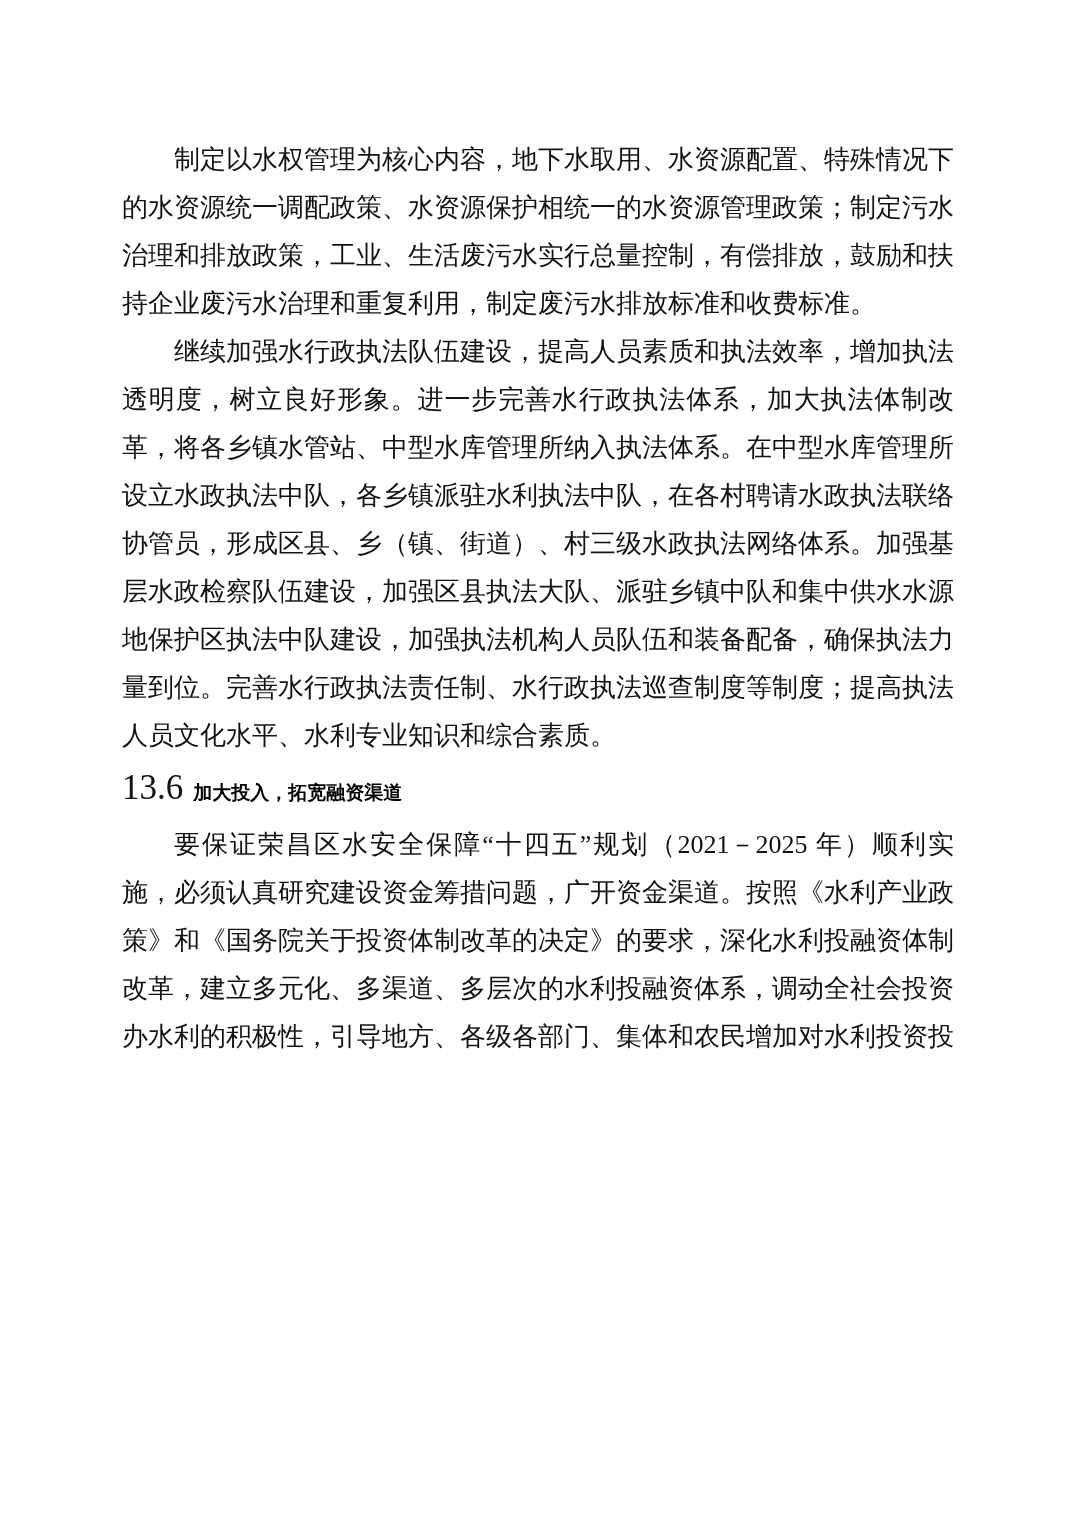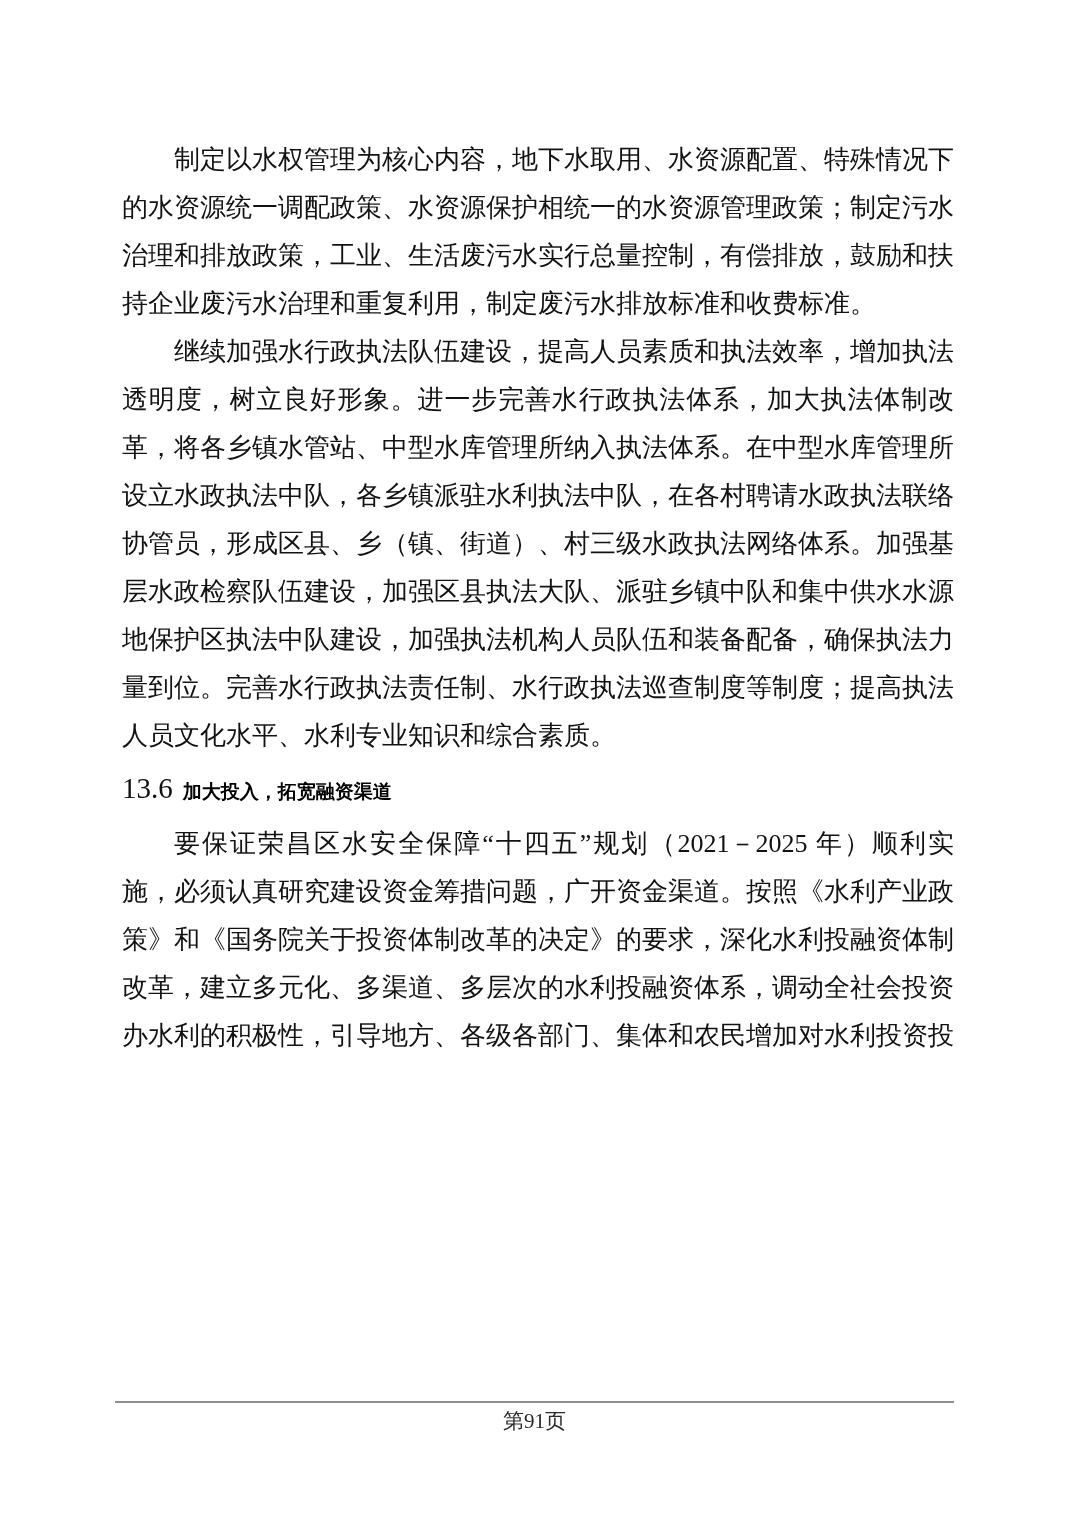--- a/index.html
+++ b/index.html
@@ -34,21 +34,21 @@
   .section-heading {
     margin: 2px 0 2px 0;
     font-size: 28px;
     line-height: 52px;
     font-weight: normal;
     white-space: nowrap;
   }
   .heading-number {
     font-family: "Liberation Serif", "DejaVu Serif", serif;
     font-weight: 400;
-    font-size: 29px;
+    font-size: 35px;
     padding-right: 10px;
   }
   .heading-title {
     font-family: "Liberation Sans", "DejaVu Sans", sans-serif;
     font-weight: 700;
     font-size: 19px;
     color: #000000;
   }
   .page-footer {
     position: absolute;
@@ -76,17 +76,13 @@
 <div class="page">
   <main class="content">
     <p class="body-para">制定以水权管理为核心内容，地下水取用、水资源配置、特殊情况下的水资源统一调配政策、水资源保护相统一的水资源管理政策；制定污水治理和排放政策，工业、生活废污水实行总量控制，有偿排放，鼓励和扶持企业废污水治理和重复利用，制定废污水排放标准和收费标准。</p>
     <p class="body-para">继续加强水行政执法队伍建设，提高人员素质和执法效率，增加执法透明度，树立良好形象。进一步完善水行政执法体系，加大执法体制改革，将各乡镇水管站、中型水库管理所纳入执法体系。在中型水库管理所设立水政执法中队，各乡镇派驻水利执法中队，在各村聘请水政执法联络协管员，形成区县、乡（镇、街道）、村三级水政执法网络体系。加强基层水政检察队伍建设，加强区县执法大队、派驻乡镇中队和集中供水水源地保护区执法中队建设，加强执法机构人员队伍和装备配备，确保执法力量到位。完善水行政执法责任制、水行政执法巡查制度等制度；提高执法人员文化水平、水利专业知识和综合素质。</p>
     <h2 class="section-heading">
       <span class="heading-number">13.6</span><span class="heading-title">加大投入，拓宽融资渠道</span>
     </h2>
     <p class="body-para">要保证荣昌区水安全保障“十四五”规划（2021－2025 年）顺利实施，必须认真研究建设资金筹措问题，广开资金渠道。按照《水利产业政策》和《国务院关于投资体制改革的决定》的要求，深化水利投融资体制改革，建立多元化、多渠道、多层次的水利投融资体系，调动全社会投资办水利的积极性，引导地方、各级各部门、集体和农民增加对水利投资投</p>
   </main>
 
-  <footer class="page-footer">
-    <div class="footer-rule"></div>
-    <div class="footer-text">第91页</div>
-  </footer>
 </div>
 
 </body></html>

